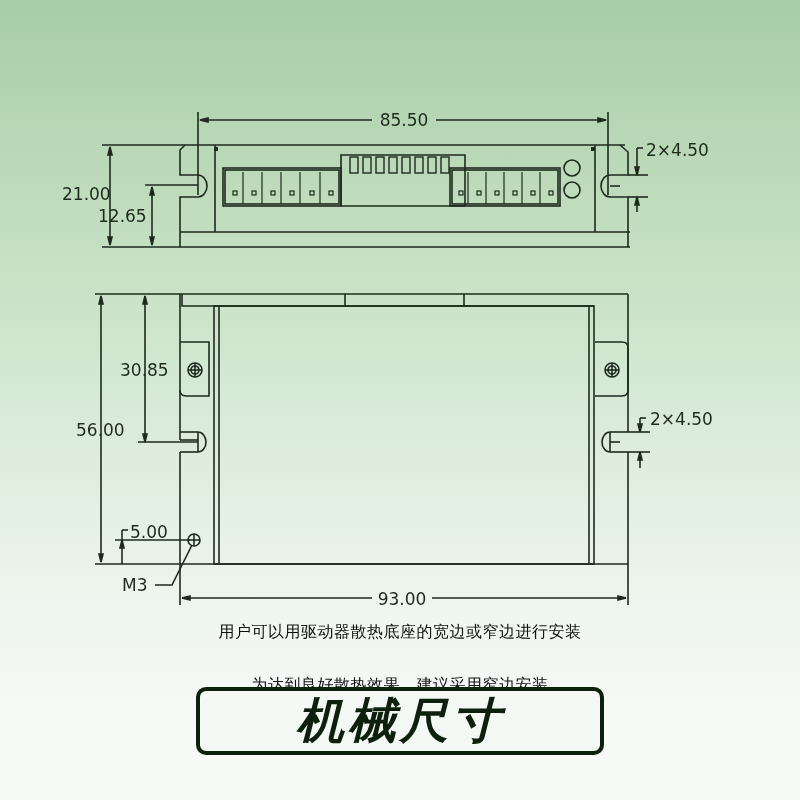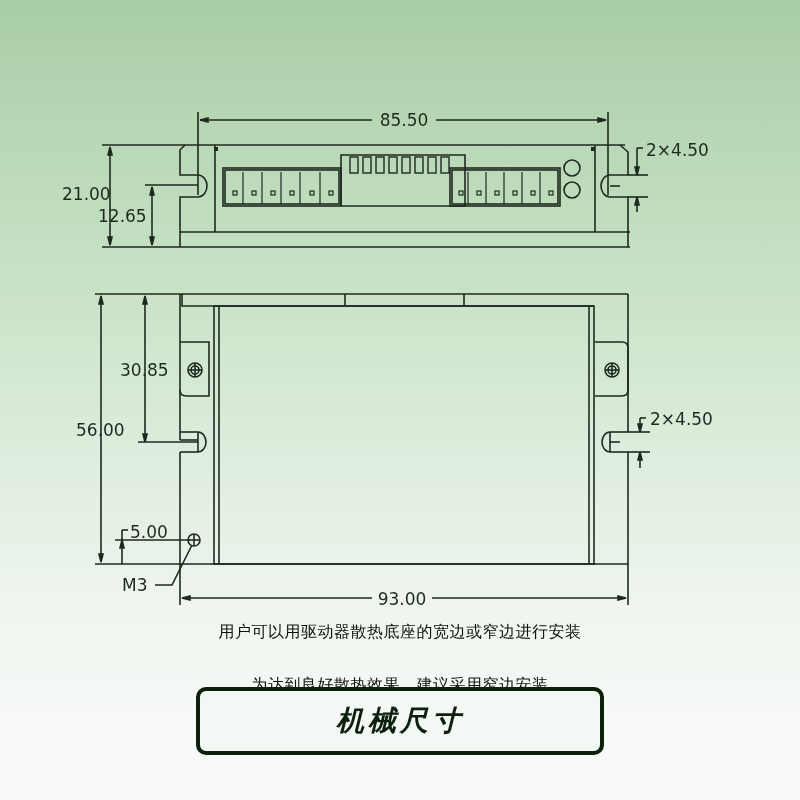--- a/index.html
+++ b/index.html
@@ -18,21 +18,21 @@
     }
     #note1 { top: 620px; }
     #note2 { top: 673px; }
     .title-box {
       position: absolute; left: 196px; top: 687px; width: 408px; height: 68px;
       border: 4px solid #0d1f0d; border-radius: 10px; box-sizing: border-box;
       background: #f4f8f4;
       display: flex; align-items: center; justify-content: center;
     }
     .title-text {
-      font-family: "DejaVu Sans", sans-serif; font-size: 28px; font-weight: bold;
+      font-family: "DejaVu Sans", sans-serif; font-size: 48px; font-weight: bold;
       font-style: italic; color: #0d1f0d; letter-spacing: 4px;
     }
   </style>
 </head>
 <body>
 
 <svg class="drawing" width="800" height="620" viewBox="0 0 800 620">
   <g stroke="#1e2a1e" stroke-width="1.6" fill="none">
 
     <g>

